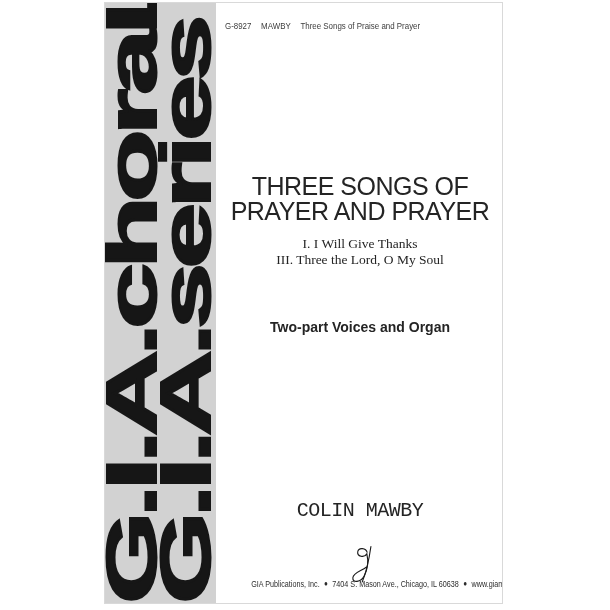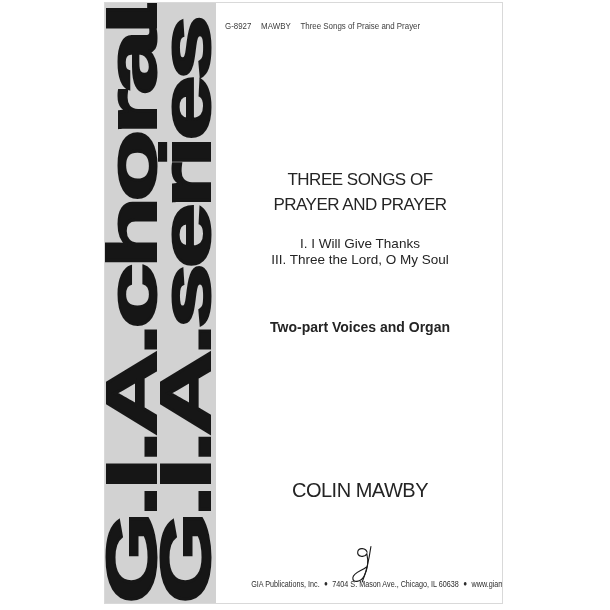--- a/index.html
+++ b/index.html
@@ -28,24 +28,24 @@
   .spine-line.left{left:0px;top:601px;}
   .spine-line.right{left:54px;top:601px;}
   
   .header{
     position:absolute;left:120px;top:18px;display:flex;gap:11px;
     font-size:9px;color:#3d3d3d;white-space:nowrap;
     transform:scaleX(0.88);transform-origin:0 0;
   }
   
   .block{position:absolute;left:111px;width:288px;text-align:center;color:#242424;}
-  .title{top:164px;font-size:17px;line-height:25px;letter-spacing:-0.5px;}
-  .movements{top:233px;font-size:13.5px;line-height:16px;}
+  .title{top:171px;font-size:25px;line-height:25px;letter-spacing:-0.5px;}
+  .movements{top:233px;font-size:13.5px;line-height:16px;font-family:Liberation Serif, serif;}
   .scoring{top:316px;font-size:14px;font-weight:bold;}
-  .composer{top:476px;font-size:20px;letter-spacing:-0.5px;}
+  .composer{top:496px;font-size:20px;letter-spacing:-0.5px;font-family:Liberation Mono, monospace;}
   .logo-wrap{top:541px;}
   .logo-wrap svg{display:inline-block;}
   .footer{top:576px;font-size:9px;color:#2d2d2d;}
   .condense{display:inline-block;transform:scaleX(0.8);transform-origin:50% 50%;white-space:nowrap;}
   .bullet{font-size:8px;margin:0 3px;position:relative;top:-1px;}
 </style>
 </head>
 <body>
 
 <div class="stage">

